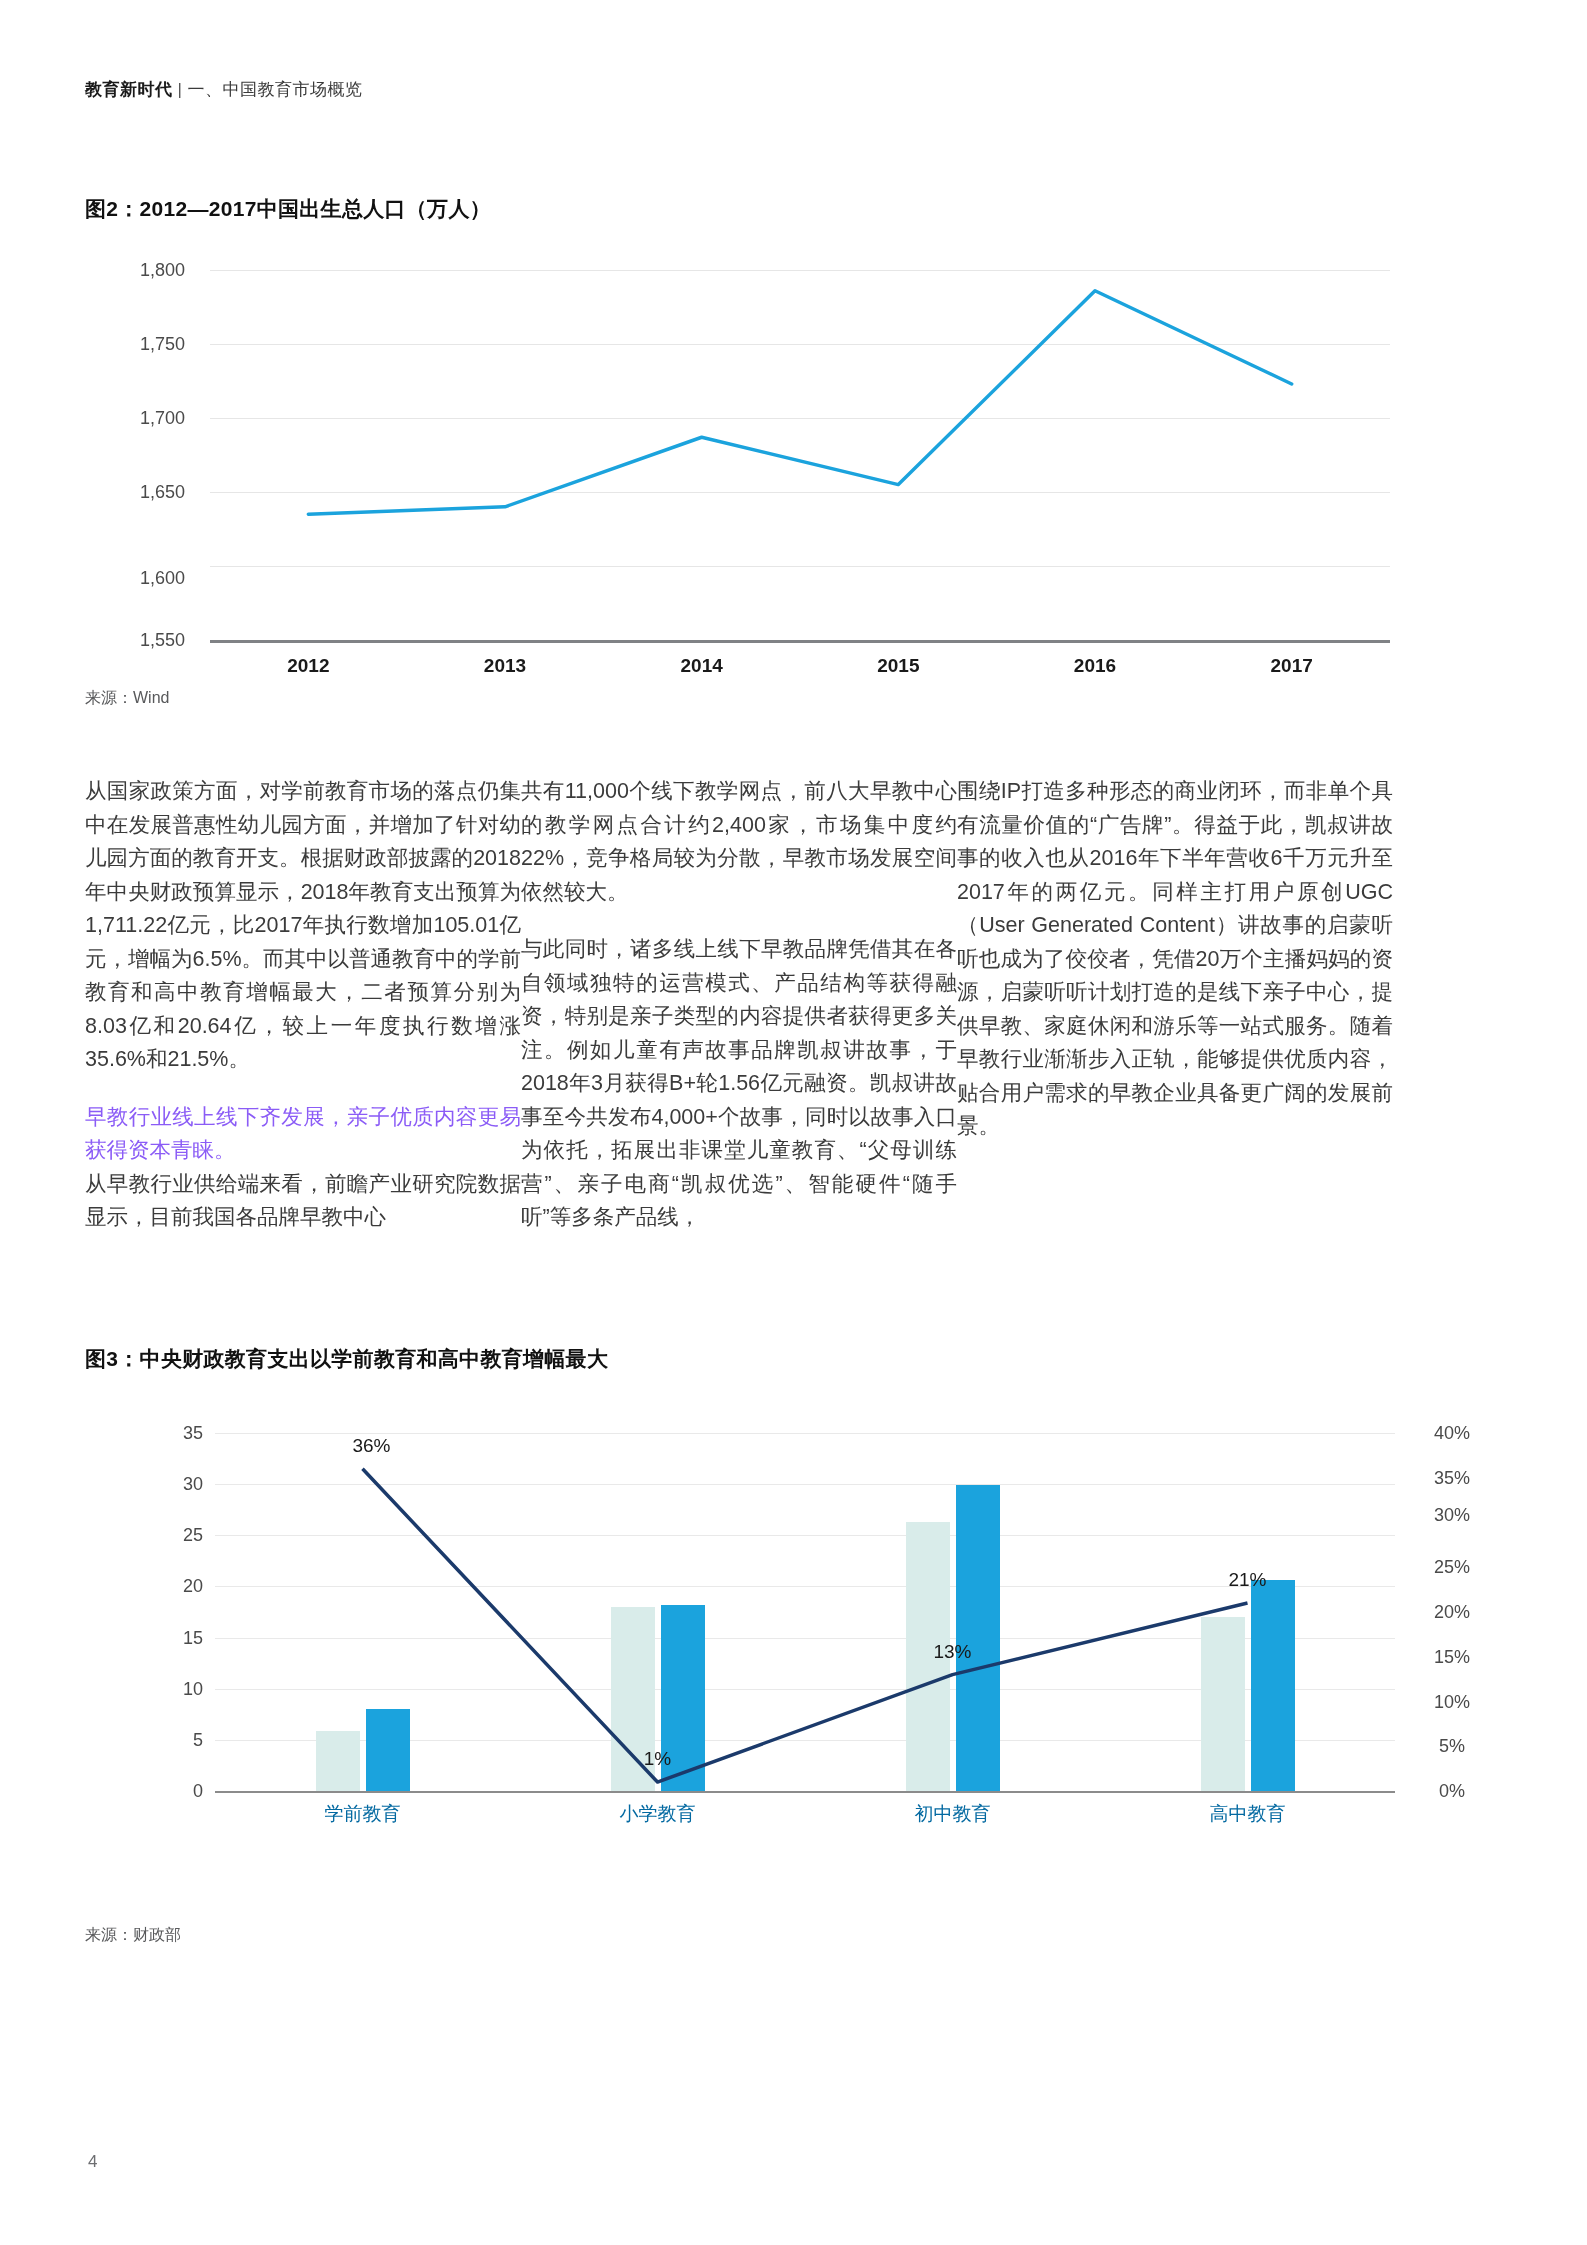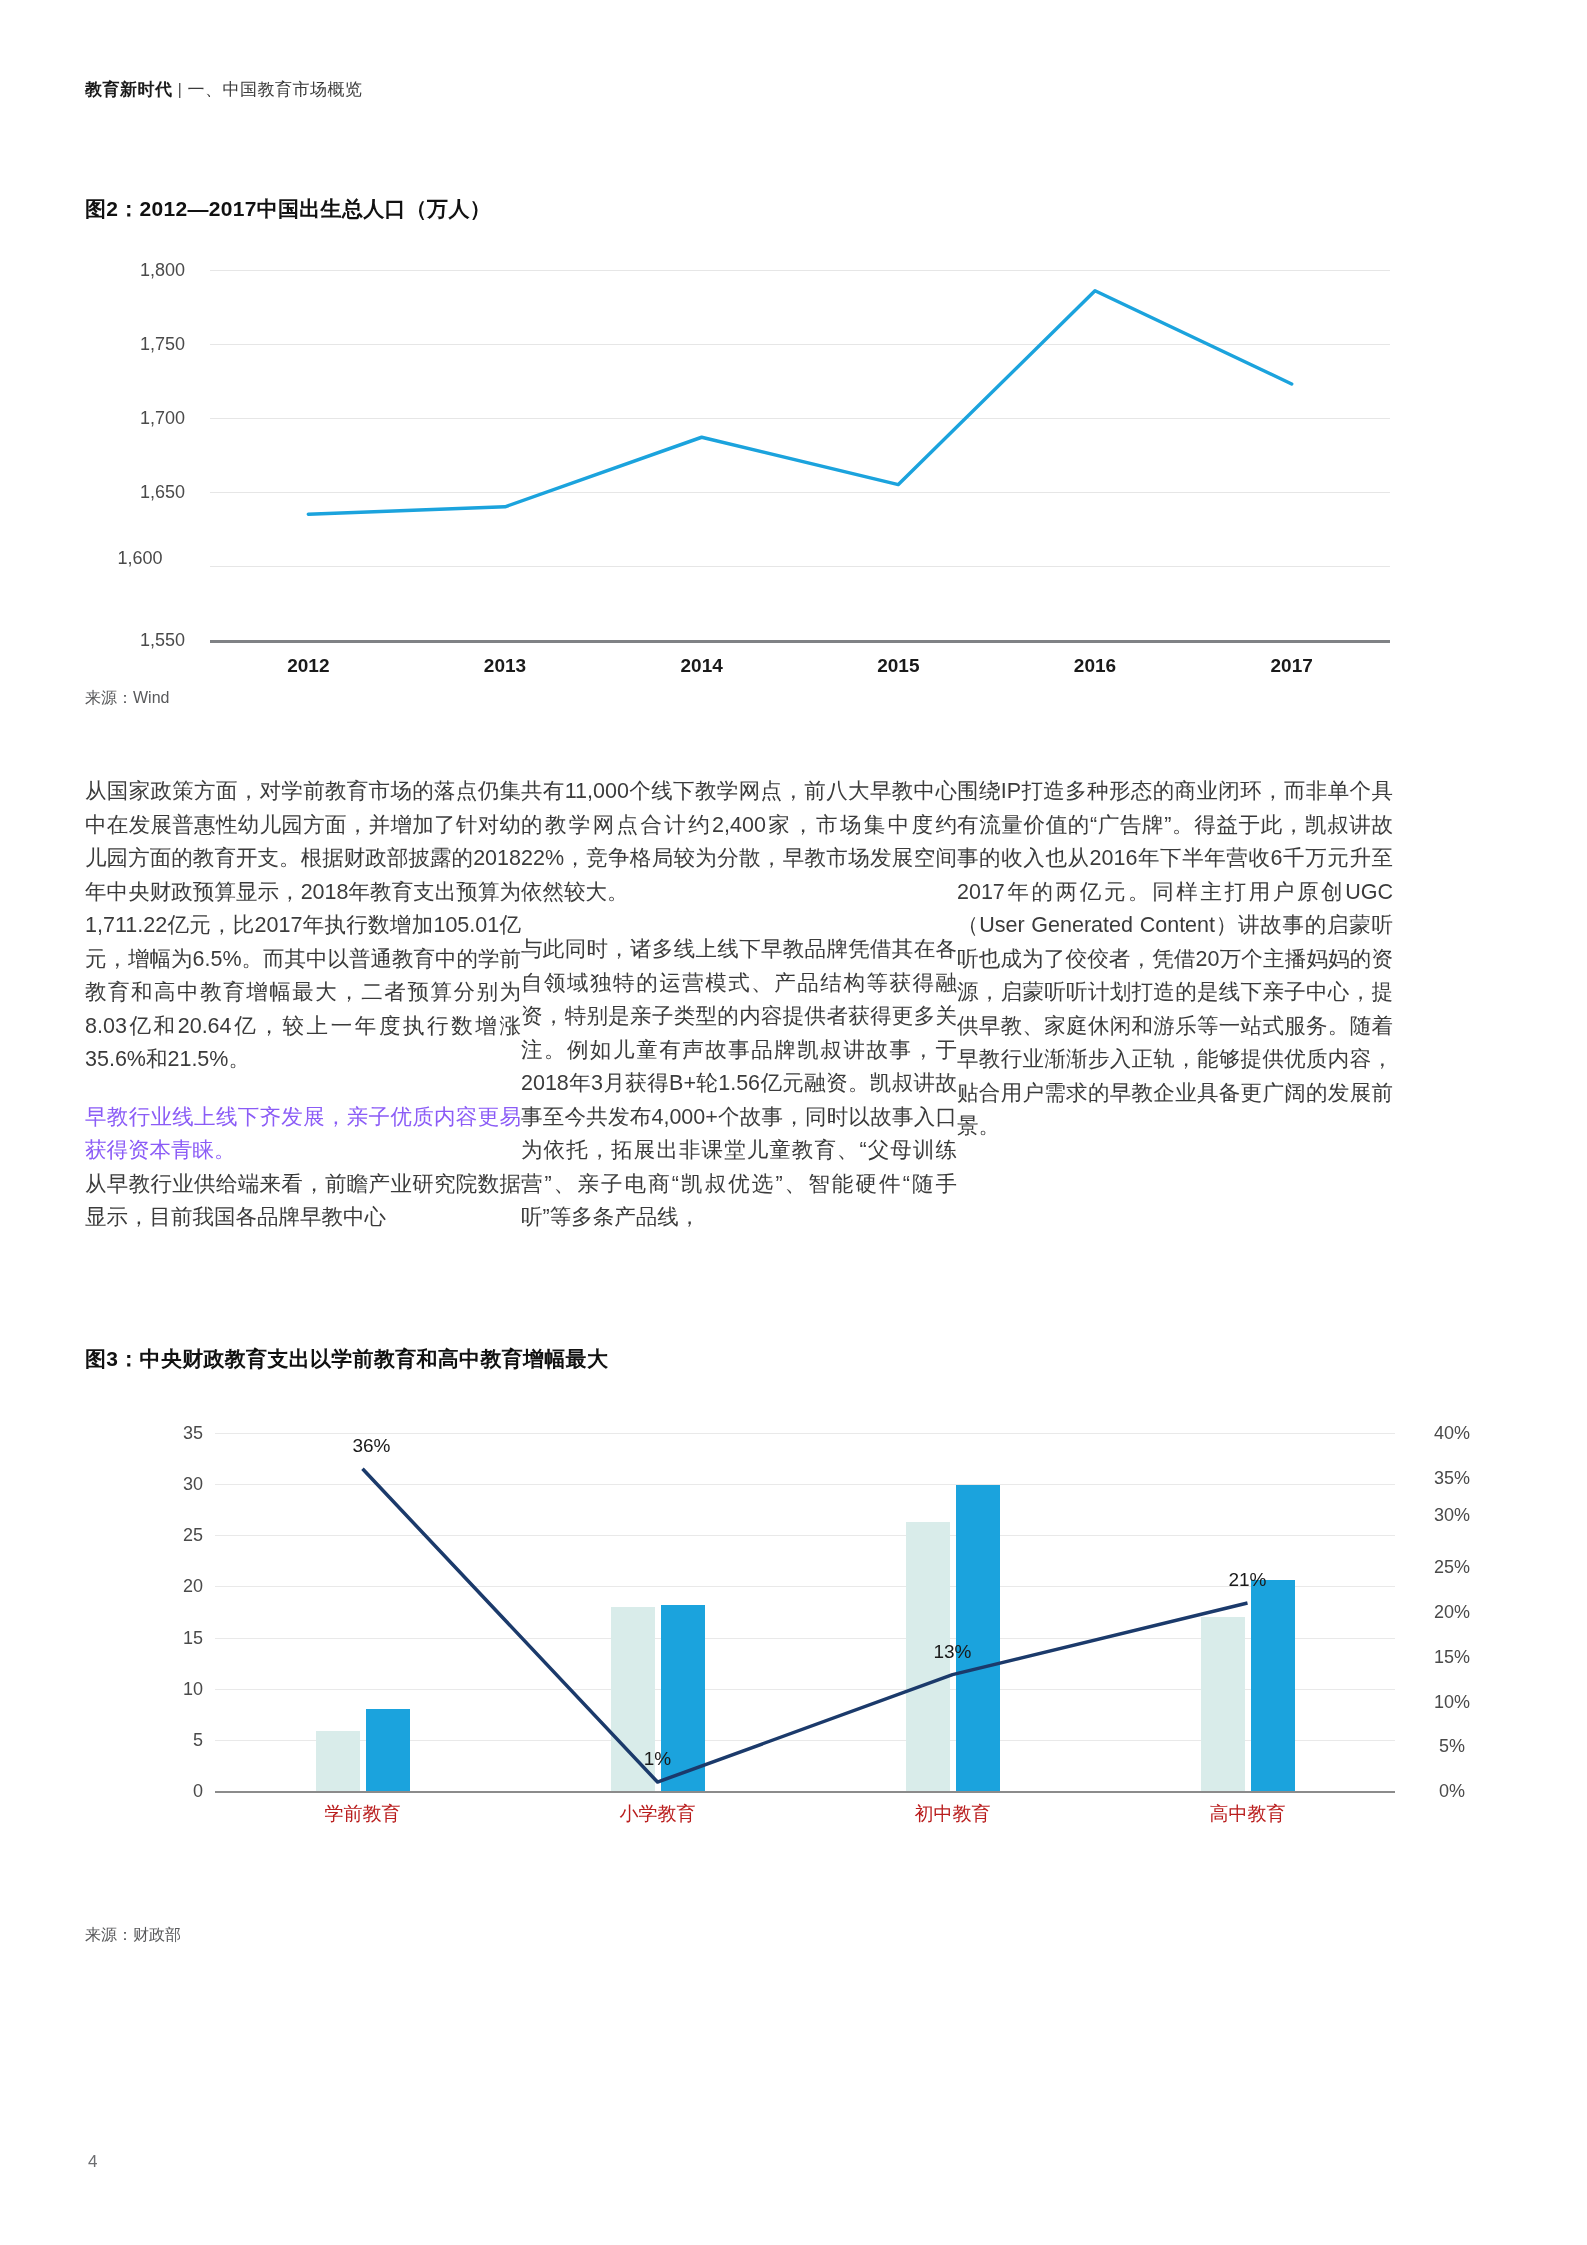--- a/index.html
+++ b/index.html
@@ -181,21 +181,21 @@
     white-space: nowrap;
   }
   .x3labels {
     position: absolute;
     left: 130px; top: 396px;
     width: 1180px; height: 40px;
   }
   .x3label {
     position: absolute;
     font-size: 19px;
-    color: #b91c1c;
+    color: #0369a1;
     transform: translateX(-50%);
     white-space: nowrap;
   }
   .legend {
     position: absolute;
     left: 175px; top: 1855px;
     display: flex;
     align-items: center;
     gap: 44px;
     font-size: 19px;
@@ -228,21 +228,21 @@
     <span class="bold">教育新时代</span><span class="sep">|</span><span class="rest">一、中国教育市场概览</span>
   </div>
 
   <div class="fig2-title">图2：2012—2017中国出生总人口（万人）</div>
 
   <div class="fig2-wrap">
     <div class="fig2-plot" id="fig2-plot">
         <div class="gridline" style="top: 370px;"></div>
         <div class="ytick" style="top: 370px;">1,550</div>
         <div class="gridline" style="top: 296px;"></div>
-        <div class="ytick" style="top: 288px; text-align: center;">1,600</div>
+        <div class="ytick" style="top: 308px;">1,600</div>
         <div class="gridline" style="top: 222px;"></div>
         <div class="ytick" style="top: 222px;">1,650</div>
         <div class="gridline" style="top: 148px;"></div>
         <div class="ytick" style="top: 148px;">1,700</div>
         <div class="gridline" style="top: 74px;"></div>
         <div class="ytick" style="top: 74px;">1,750</div>
         <div class="gridline" style="top: 0px;"></div>
         <div class="ytick" style="top: 0px;">1,800</div>
         <svg width="1180" height="370" style="position: absolute; left: 0px; top: 0px;">
           <polyline points="98.33333333333333,244.2 295,236.8 491.66666666666663,167.23999999999998 688.3333333333334,214.6 885,20.720000000000027 1081.6666666666665,113.96000000000004" fill="none" stroke="#1ba3dd" stroke-width="3.5" stroke-linejoin="round" stroke-linecap="round"></polyline>

